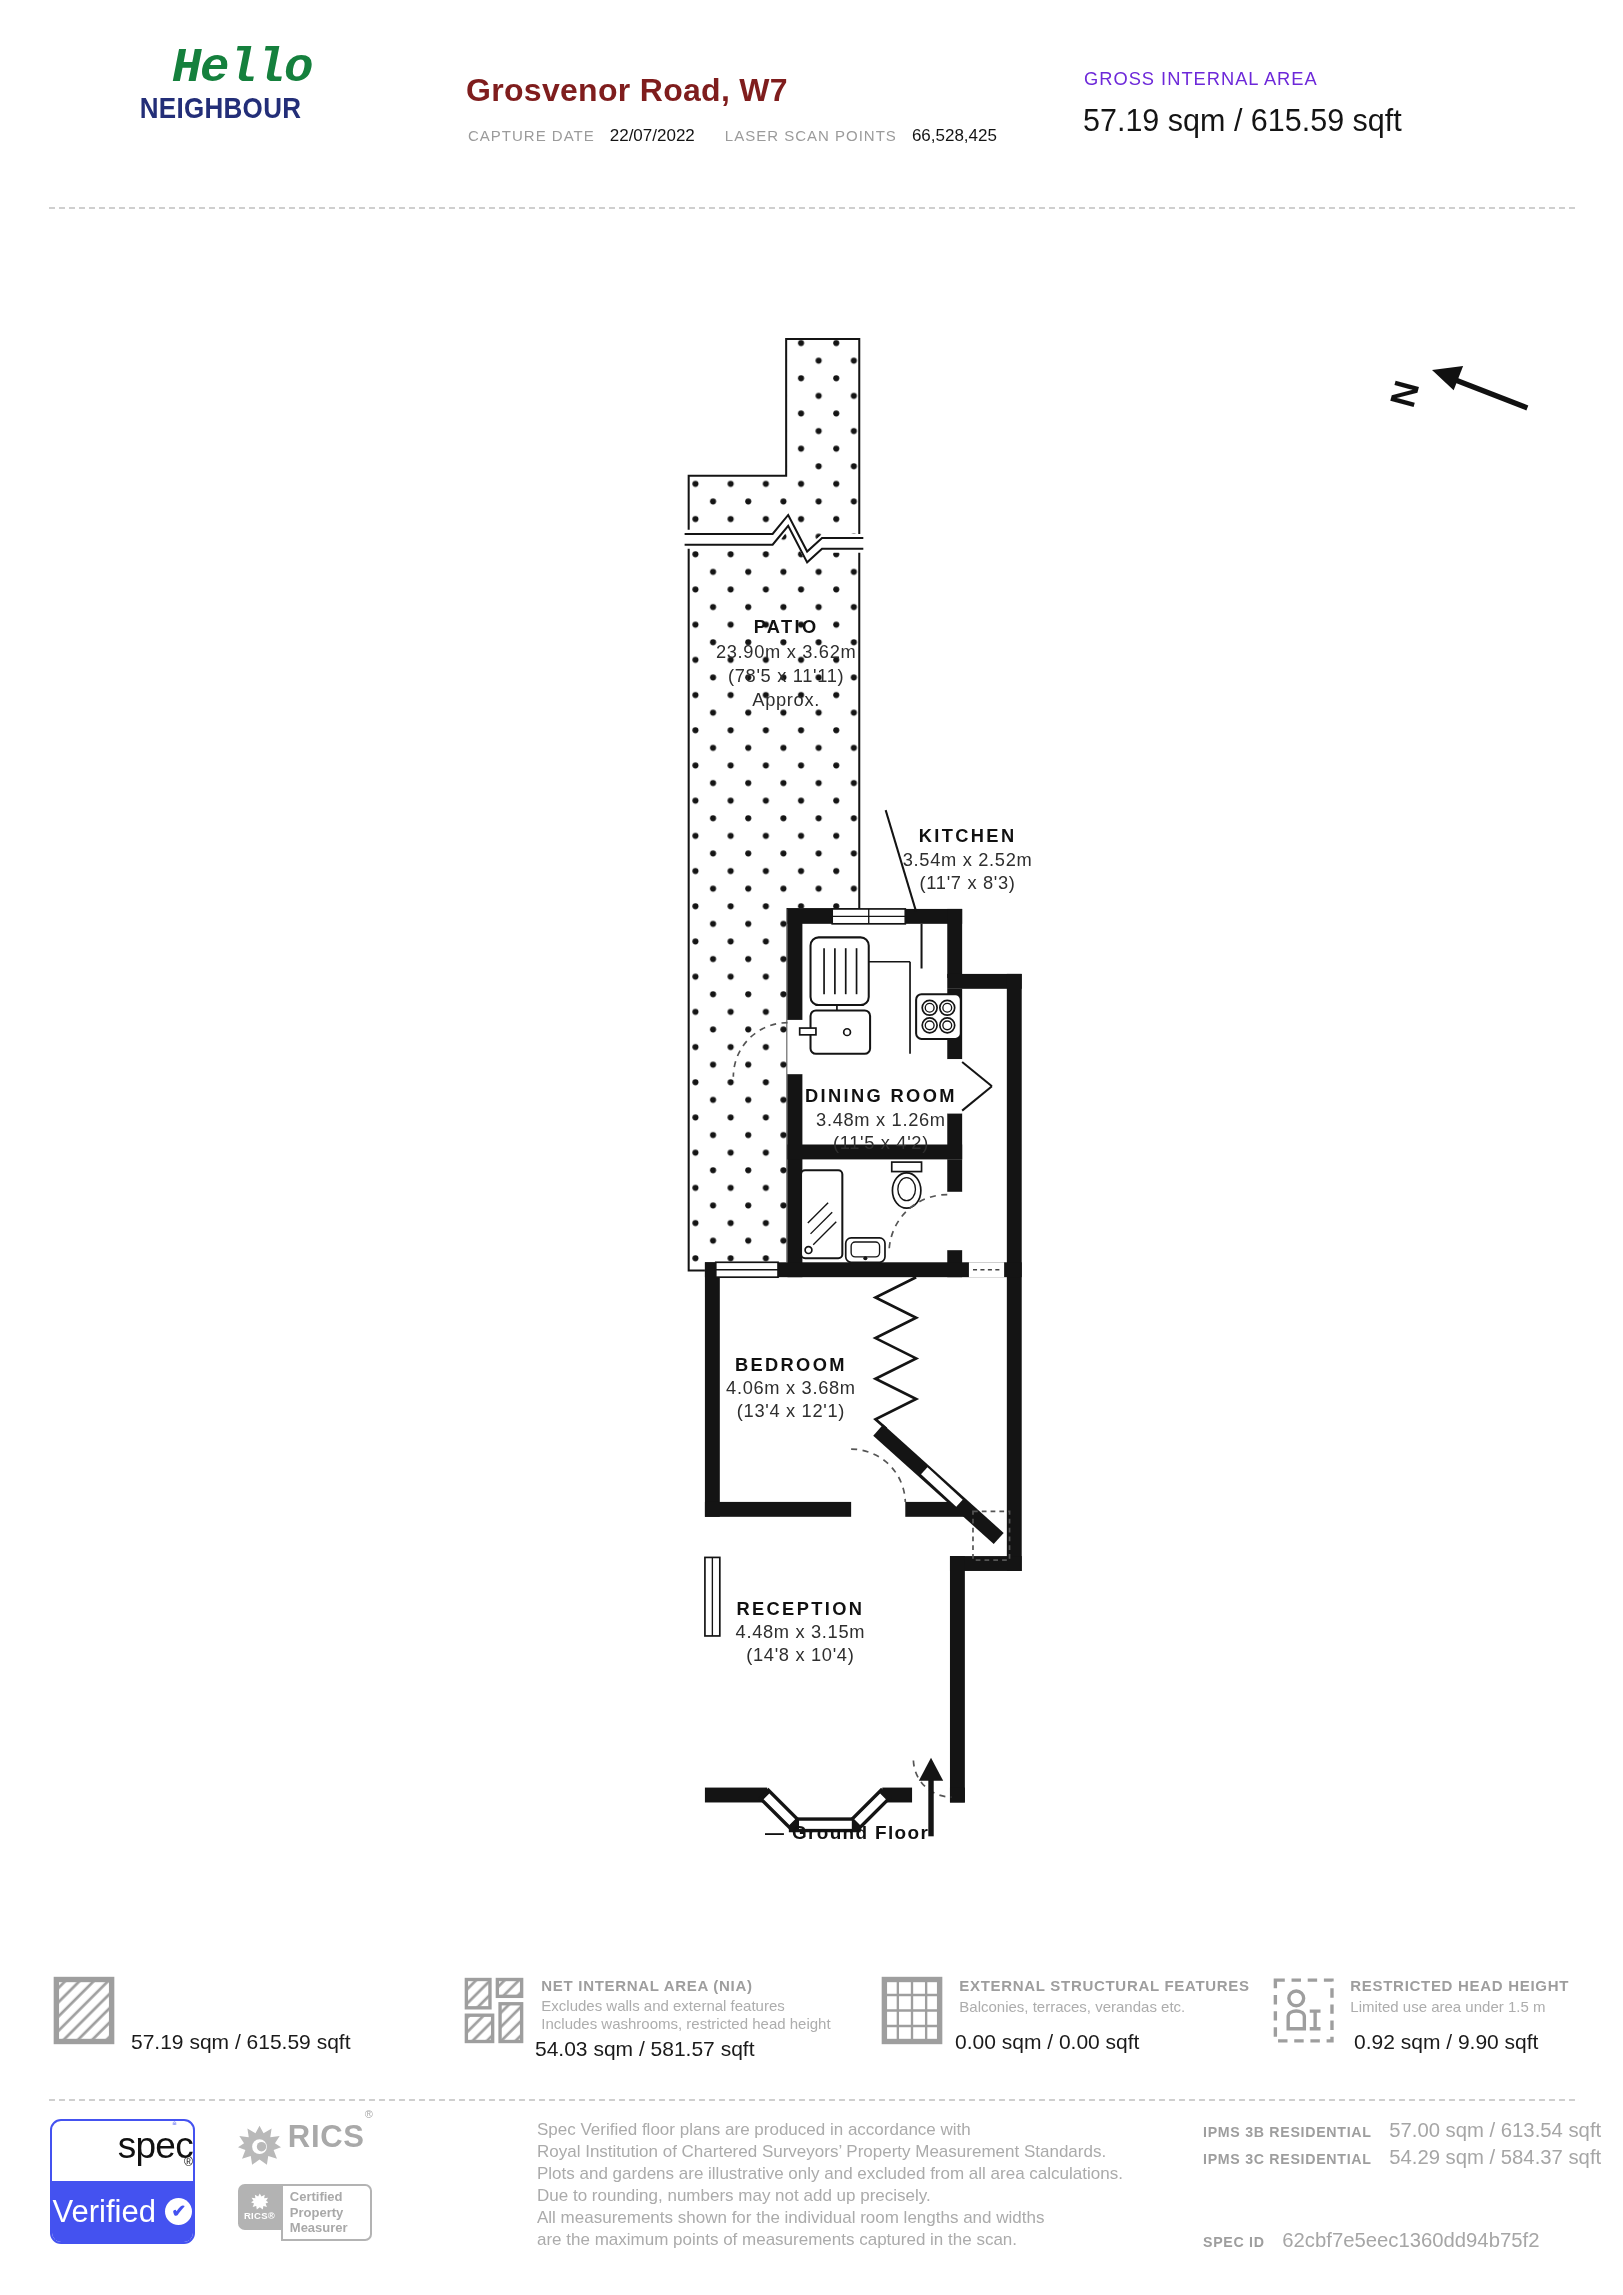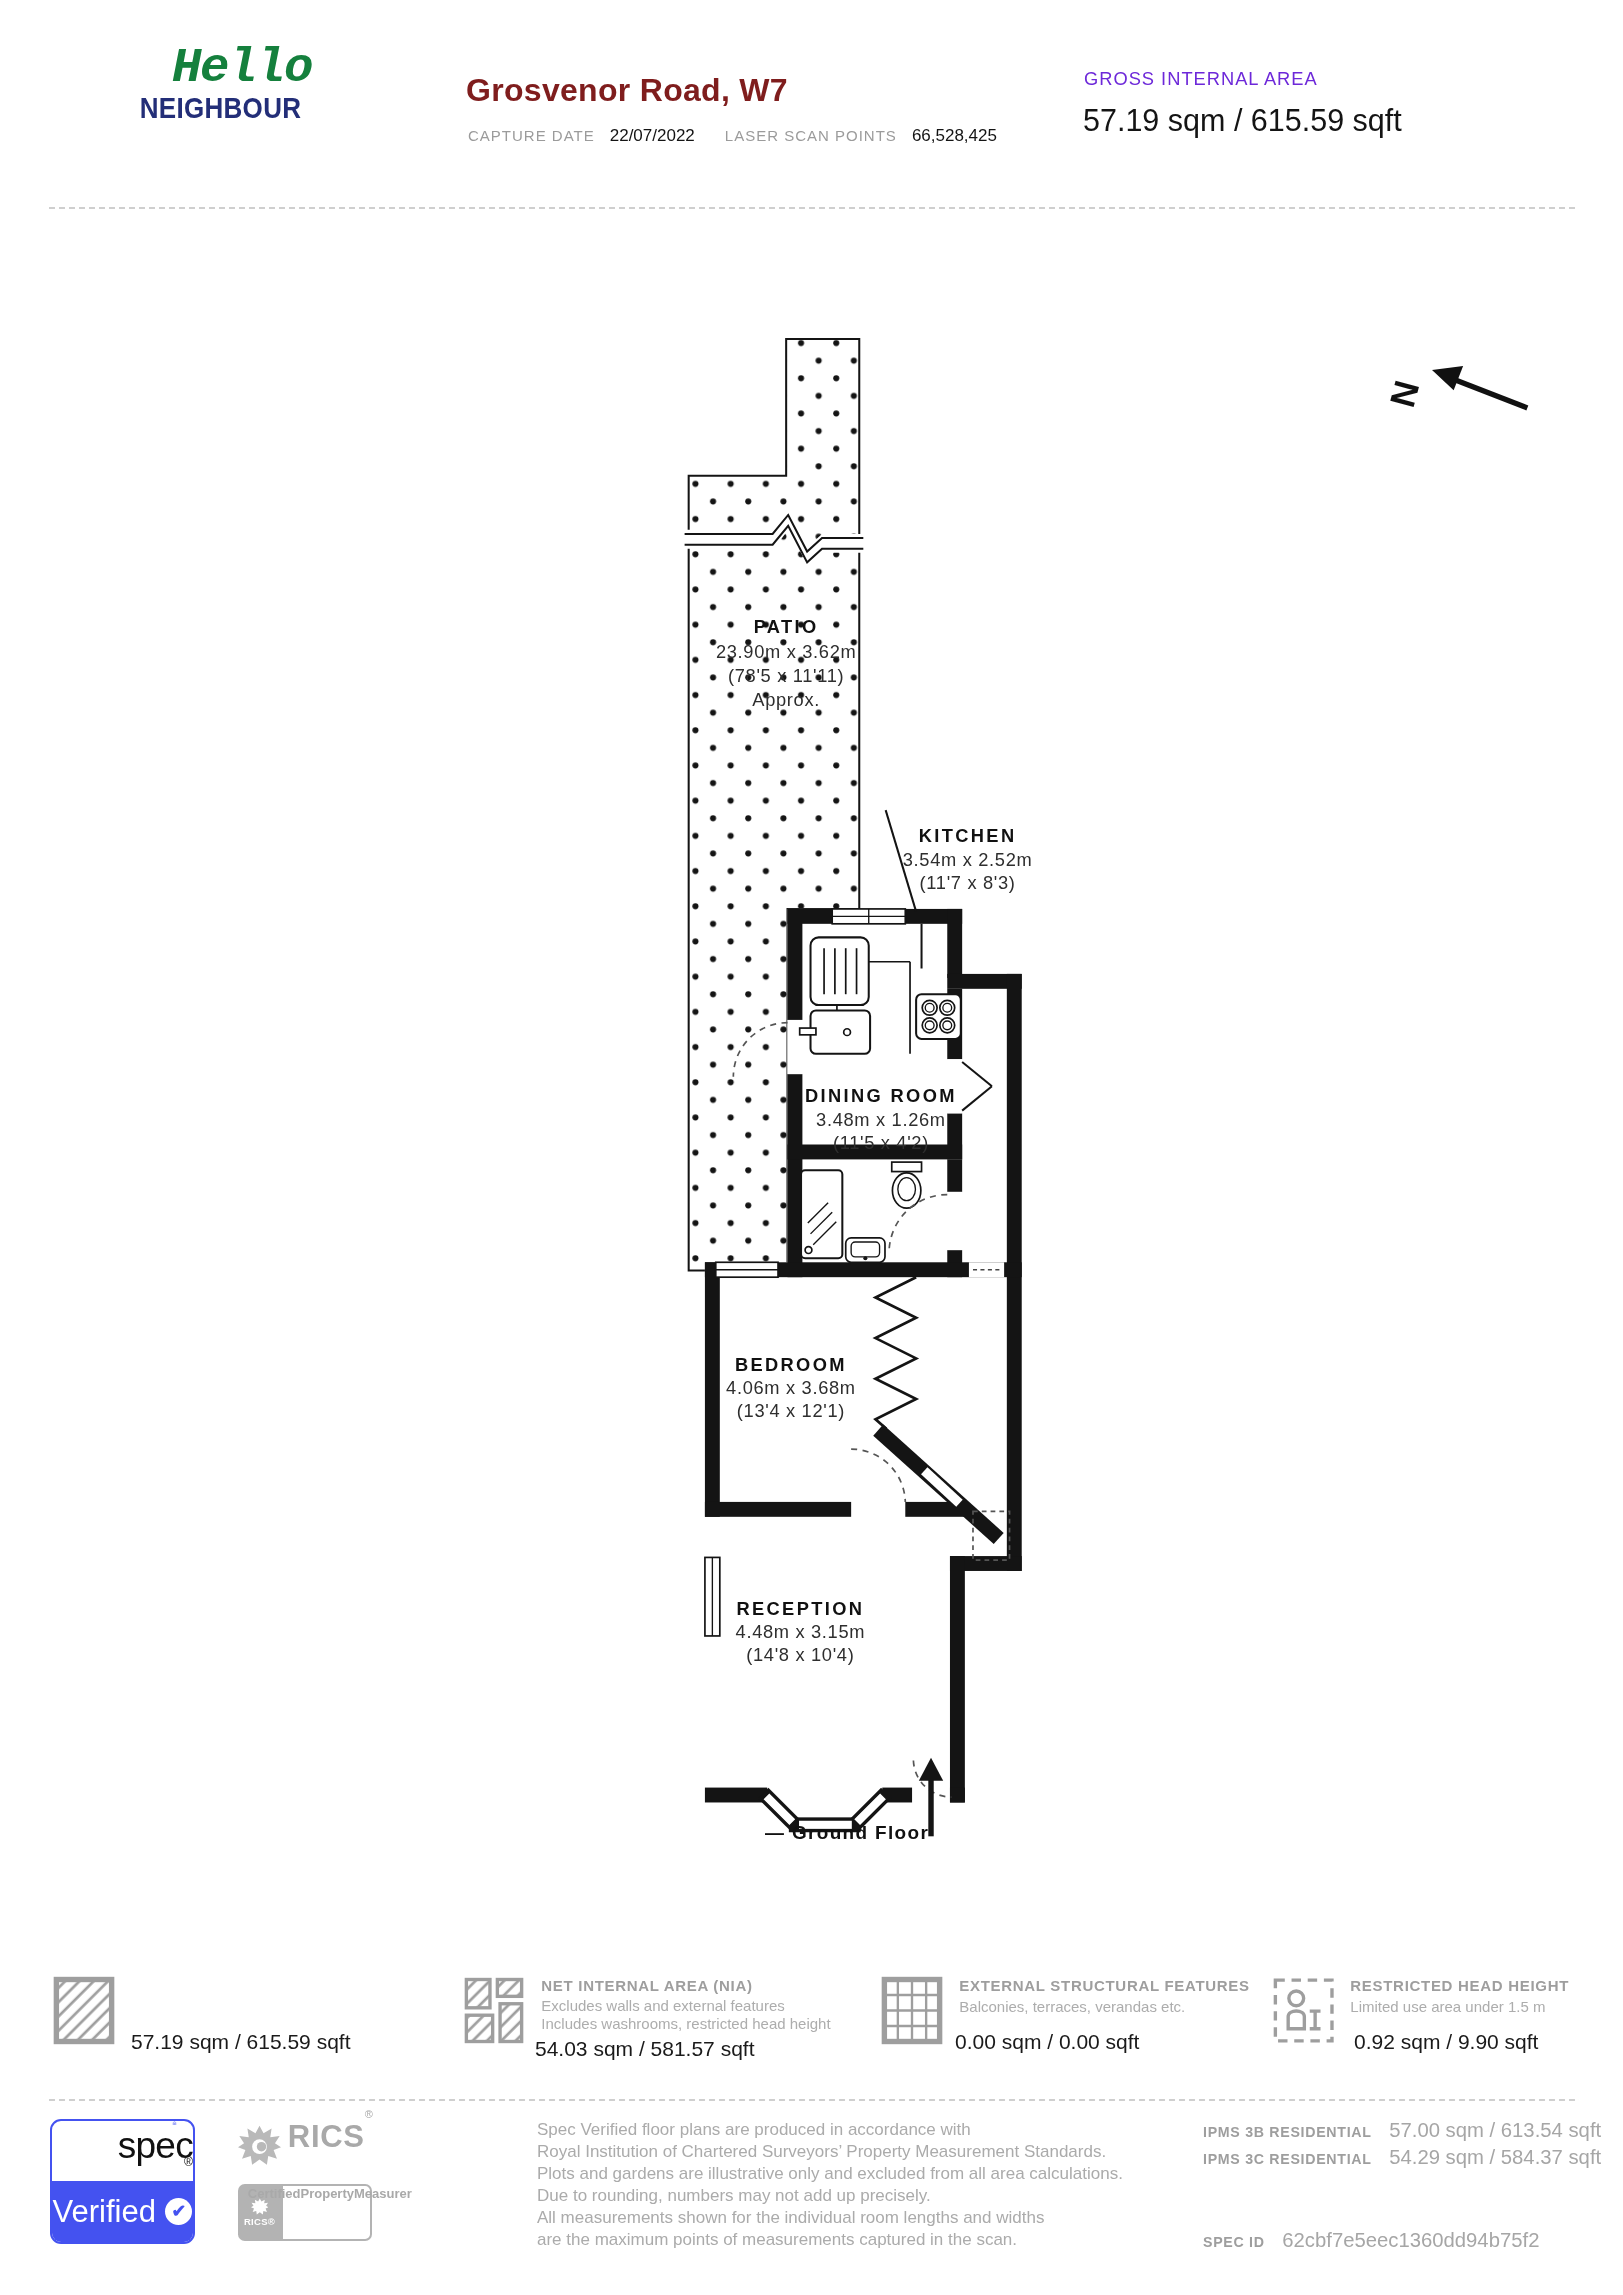--- a/index.html
+++ b/index.html
@@ -30,23 +30,23 @@
   .spec-word{font-size:37px;color:#111;margin-left:6.8px;letter-spacing:-0.7px;}
   .spec-reg{font-size:12.2px;color:#111;vertical-align:top;position:relative;top:-12.2px;}
   .spec-bottom{height:61px;background:#4452f0;display:flex;align-items:center;justify-content:center;color:#fff;}
   .spec-verified{font-size:31px;}
   .check-circle{width:27px;height:27px;border-radius:50%;background:#fff;color:#4452f0;display:flex;align-items:center;justify-content:center;font-size:17.6px;font-weight:bold;margin-left:9.5px;}
   .rics-block{left:238px;top:2119px;width:163px;}
   .rics-top{display:flex;}
   .rics-word{font-size:31px;font-weight:bold;color:#a9a9a9;letter-spacing:0.7px;margin-left:6.8px;}
   .rics-reg{font-size:11px;color:#a9a9a9;position:relative;top:-11px;}
   .rics-badge{display:flex;margin-top:11px;}
-  .rics-badge-left{width:43px;height:57px;background:#b3b3b3;border-radius:6.8px 0 0 6.8px;display:flex;flex-direction:column;align-items:center;justify-content:center;color:#fff;}
+  .rics-badge-left{width:43px;height:46px;background:#b3b3b3;border-radius:6.8px 0 0 6.8px;display:flex;flex-direction:column;align-items:center;justify-content:center;color:#fff;}
   .rics-badge-left .mini{font-size:9.5px;font-weight:bold;letter-spacing:0.3px;}
-  .rics-badge-right{width:80px;height:53px;border:2px solid #b3b3b3;border-radius:0 6.8px 6.8px 0;padding:0 0 0 6.8px;display:flex;justify-content:center;}
+  .rics-badge-right{width:80px;height:53px;border:2px solid #b3b3b3;border-radius:0 6.8px 6.8px 0;padding:0 0 0 6.8px;display:flex;flex-direction:column;justify-content:center;}
   .rics-badge-right div{font-size:13px;font-weight:bold;color:#a9a9a9;line-height:15.6px;}
   .foot-note{left:537px;top:2119px;font-size:17px;color:#ababab;line-height:22px;}
   .ipms-row{left:1203px;display:flex;align-items:baseline;}
   .ipms-label{font-size:14.2px;font-weight:bold;color:#9e9e9e;letter-spacing:0.7px;}
   .ipms-value{font-size:20.3px;color:#a6a6a6;margin-left:17.6px;white-space:nowrap;}
   svg text{font-family:"Liberation Sans",sans-serif;}
   .room-name{font-size:27px;font-weight:bold;letter-spacing:3.5px;fill:#111;}
   .room-dim{font-size:27px;letter-spacing:1px;fill:#2e2e2e;}
 </style>
 </head>

